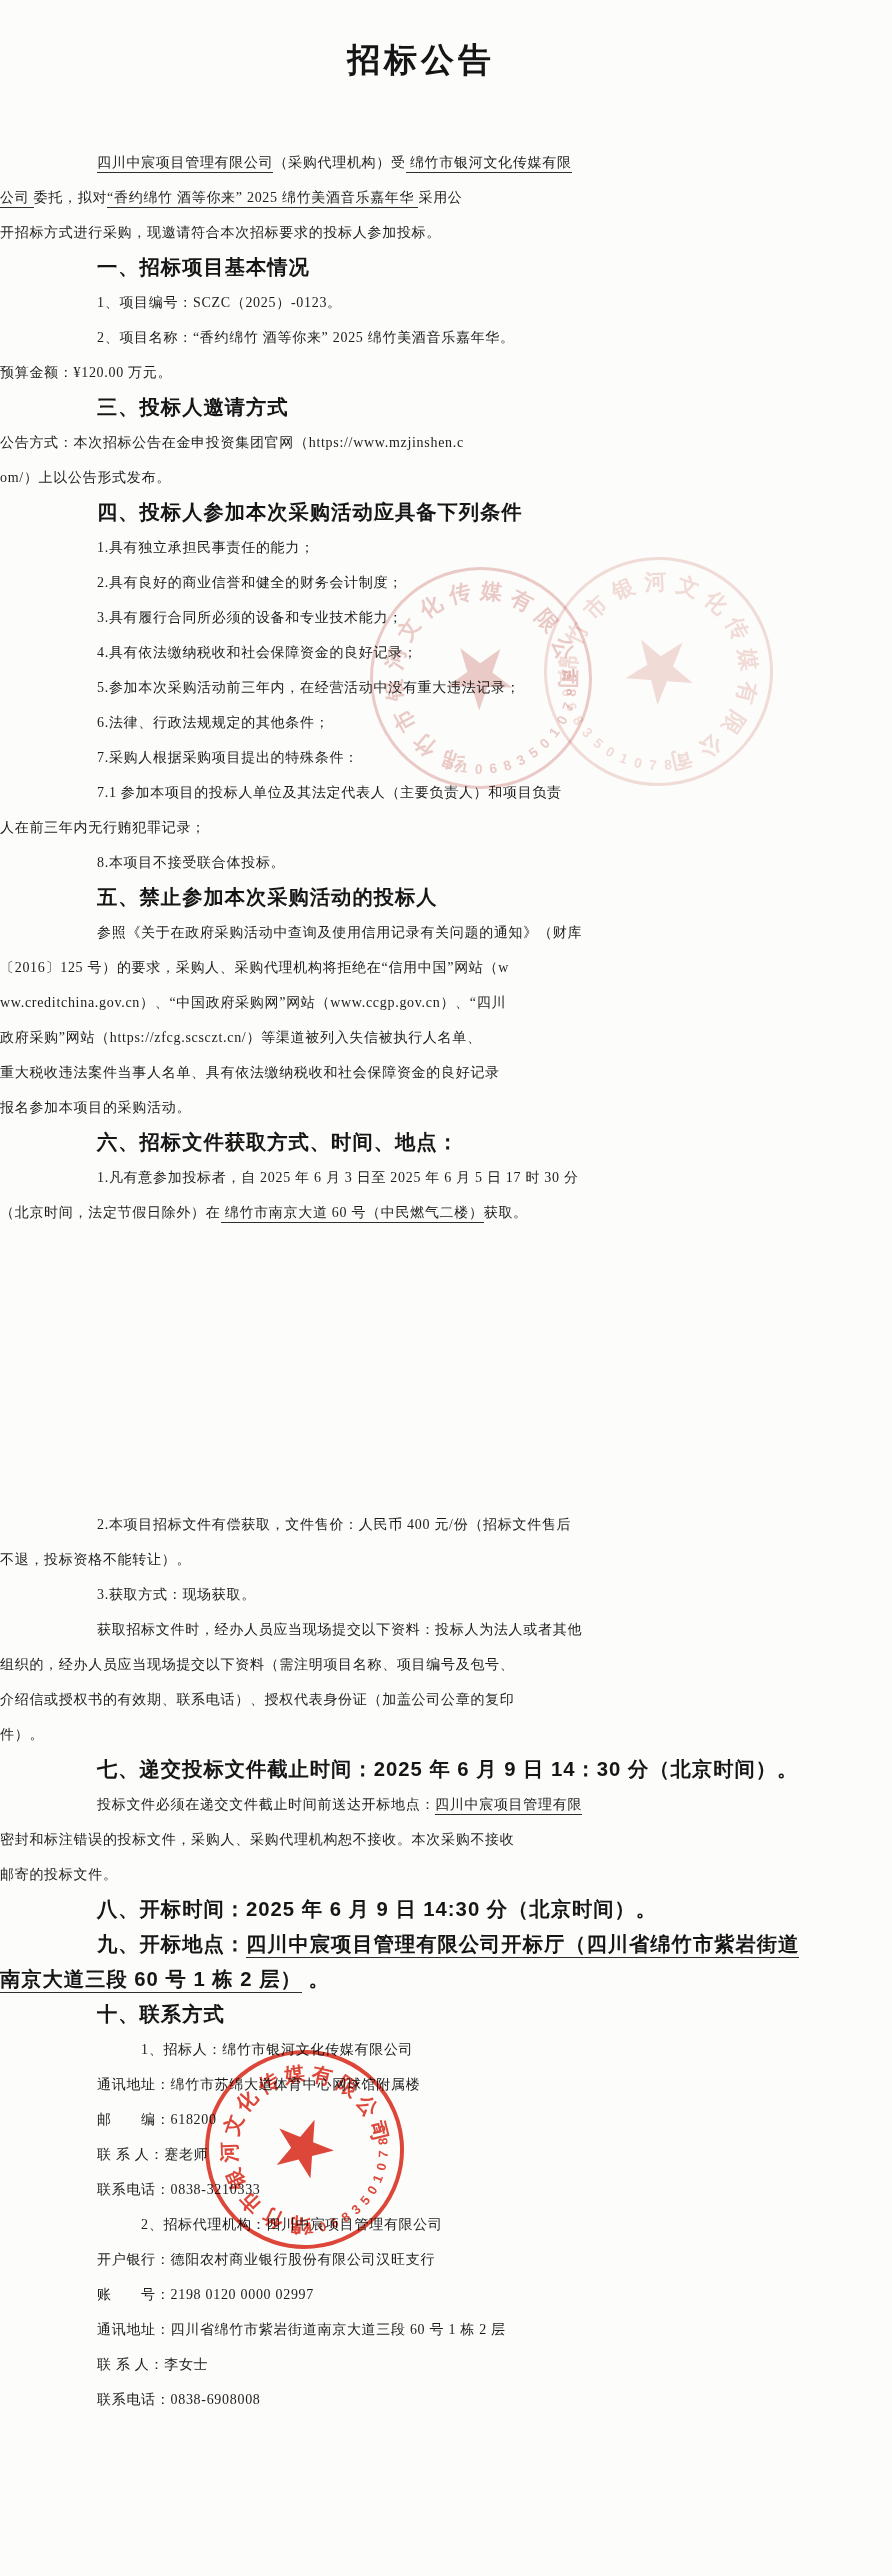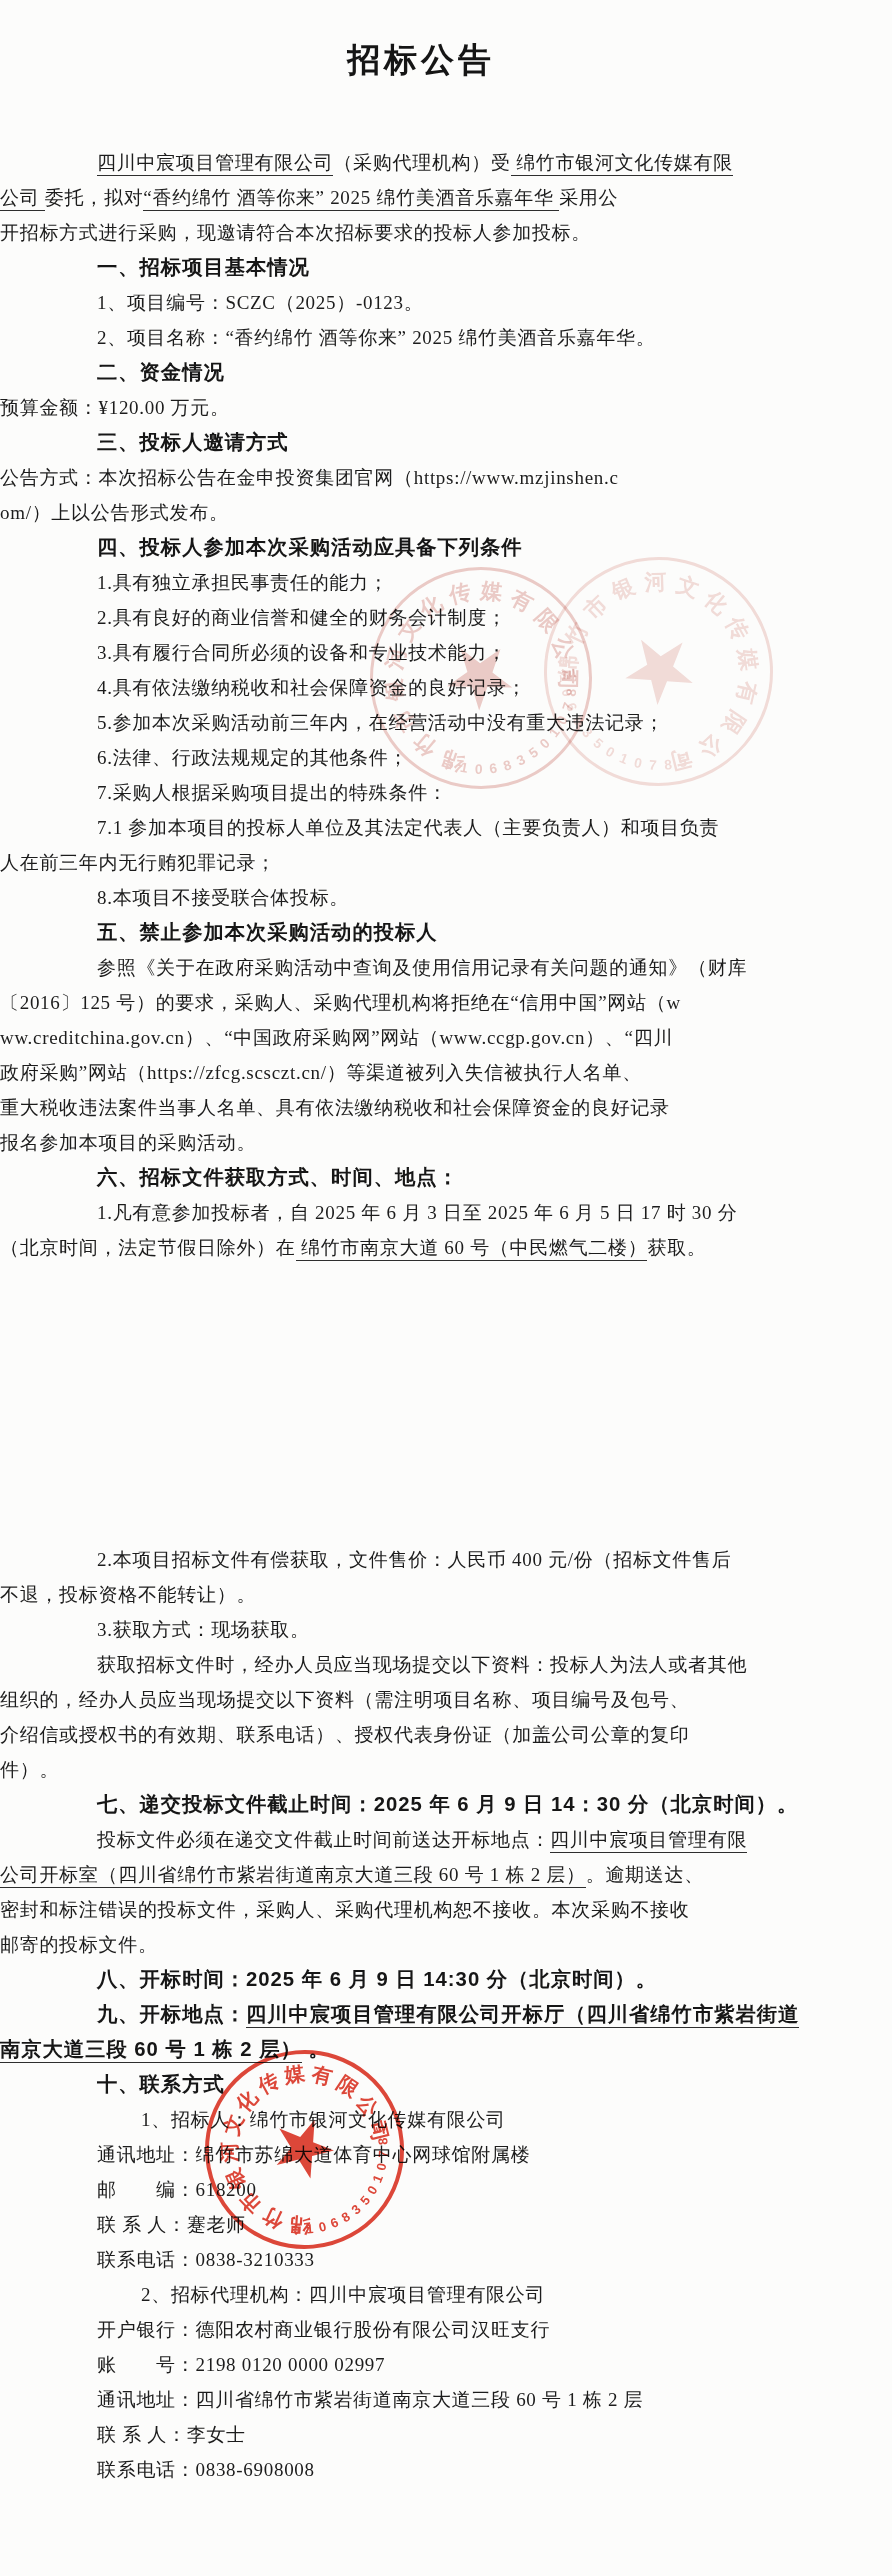--- a/index.html
+++ b/index.html
@@ -11,21 +11,21 @@
   }
   .page{position:absolute;inset:0;}
   .title{
     padding-top:38px;margin-bottom:62px;
     text-align:center;position:relative;left:-25px;
     font-size:33px;font-weight:bold;letter-spacing:3.9px;
     color:#151515;
   }
   #doc-lines{position:relative;}
   .line{
-    font-size:19px;line-height:35px;height:35px;
+    font-size:14px;line-height:35px;height:35px;
     letter-spacing:0.7px;white-space:nowrap;
   }
   .flush{}
   .indent{padding-left:97px;}
   .c1{padding-left:141px;}
   .c2{padding-left:97px;}
   .bold{font-weight:bold;font-family:"Liberation Sans","DejaVu Sans",sans-serif;color:#161616;letter-spacing:1px;font-size:20.3px;}
   .gapline{height:277px;}
   .u{border-bottom:1.3px solid #2e2e2e;padding-bottom:2px;}
 
@@ -80,21 +80,20 @@
 
 <div class="page">
   <div class="title">招标公告</div>
   <div id="doc-lines">
       <div class="line indent"><span class="u">四川中宸项目管理有限公司</span><span>（采购代理机构）受</span><span class="u"> 绵竹市银河文化传媒有限</span></div>
       <div class="line flush"><span class="u">公司 </span><span>委托，拟对</span><span class="u">“香约绵竹 酒等你来”  2025 绵竹美酒音乐嘉年华 </span><span>采用公</span></div>
       <div class="line flush"><span>开招标方式进行采购，现邀请符合本次招标要求的投标人参加投标。</span></div>
       <div class="line indent bold"><span>一、招标项目基本情况</span></div>
       <div class="line indent"><span>1、项目编号：SCZC（2025）-0123。</span></div>
       <div class="line indent"><span>2、项目名称：“香约绵竹 酒等你来”  2025 绵竹美酒音乐嘉年华。</span></div>
-      <div class="line indent bold"><span>二、资金情况</span></div>
       <div class="line flush"><span>预算金额：¥120.00 万元。</span></div>
       <div class="line indent bold"><span>三、投标人邀请方式</span></div>
       <div class="line flush"><span>公告方式：本次招标公告在金申投资集团官网（https://www.mzjinshen.c</span></div>
       <div class="line flush"><span>om/）上以公告形式发布。</span></div>
       <div class="line indent bold"><span>四、投标人参加本次采购活动应具备下列条件</span></div>
       <div class="line indent"><span>1.具有独立承担民事责任的能力；</span></div>
       <div class="line indent"><span>2.具有良好的商业信誉和健全的财务会计制度；</span></div>
       <div class="line indent"><span>3.具有履行合同所必须的设备和专业技术能力；</span></div>
       <div class="line indent"><span>4.具有依法缴纳税收和社会保障资金的良好记录；</span></div>
       <div class="line indent"><span>5.参加本次采购活动前三年内，在经营活动中没有重大违法记录；</span></div>
@@ -116,21 +115,20 @@
       <div class="gapline" style="height: 277px;"></div>
       <div class="line indent"><span>2.本项目招标文件有偿获取，文件售价：人民币 400 元/份（招标文件售后</span></div>
       <div class="line flush"><span>不退，投标资格不能转让）。</span></div>
       <div class="line indent"><span>3.获取方式：现场获取。</span></div>
       <div class="line indent"><span>获取招标文件时，经办人员应当现场提交以下资料：投标人为法人或者其他</span></div>
       <div class="line flush"><span>组织的，经办人员应当现场提交以下资料（需注明项目名称、项目编号及包号、</span></div>
       <div class="line flush"><span>介绍信或授权书的有效期、联系电话）、授权代表身份证（加盖公司公章的复印</span></div>
       <div class="line flush"><span>件）。</span></div>
       <div class="line indent bold"><span>七、递交投标文件截止时间：2025 年 6 月 9 日 14：30 分（北京时间）。</span></div>
       <div class="line indent"><span>投标文件必须在递交文件截止时间前送达开标地点：</span><span class="u">四川中宸项目管理有限</span></div>
-      <div class="line flush"><span class="u">公司开标室（四川省绵竹市紫岩街道南京大道三段 60 号 1 栋 2 层）</span><span>。逾期送达、</span></div>
       <div class="line flush"><span>密封和标注错误的投标文件，采购人、采购代理机构恕不接收。本次采购不接收</span></div>
       <div class="line flush"><span>邮寄的投标文件。</span></div>
       <div class="line indent bold"><span>八、开标时间：2025 年 6 月 9 日 14:30 分（北京时间）。</span></div>
       <div class="line indent bold"><span>九、开标地点：</span><span class="u">四川中宸项目管理有限公司开标厅（四川省绵竹市紫岩街道</span></div>
       <div class="line flush bold"><span class="u">南京大道三段 60 号 1 栋 2 层）</span><span> 。</span></div>
       <div class="line indent bold"><span>十、联系方式</span></div>
       <div class="line c1"><span>1、招标人：绵竹市银河文化传媒有限公司</span></div>
       <div class="line c2"><span>通讯地址：绵竹市苏绵大道体育中心网球馆附属楼</span></div>
       <div class="line c2"><span>邮　　编：618200</span></div>
       <div class="line c2"><span>联 系 人：蹇老师</span></div>

